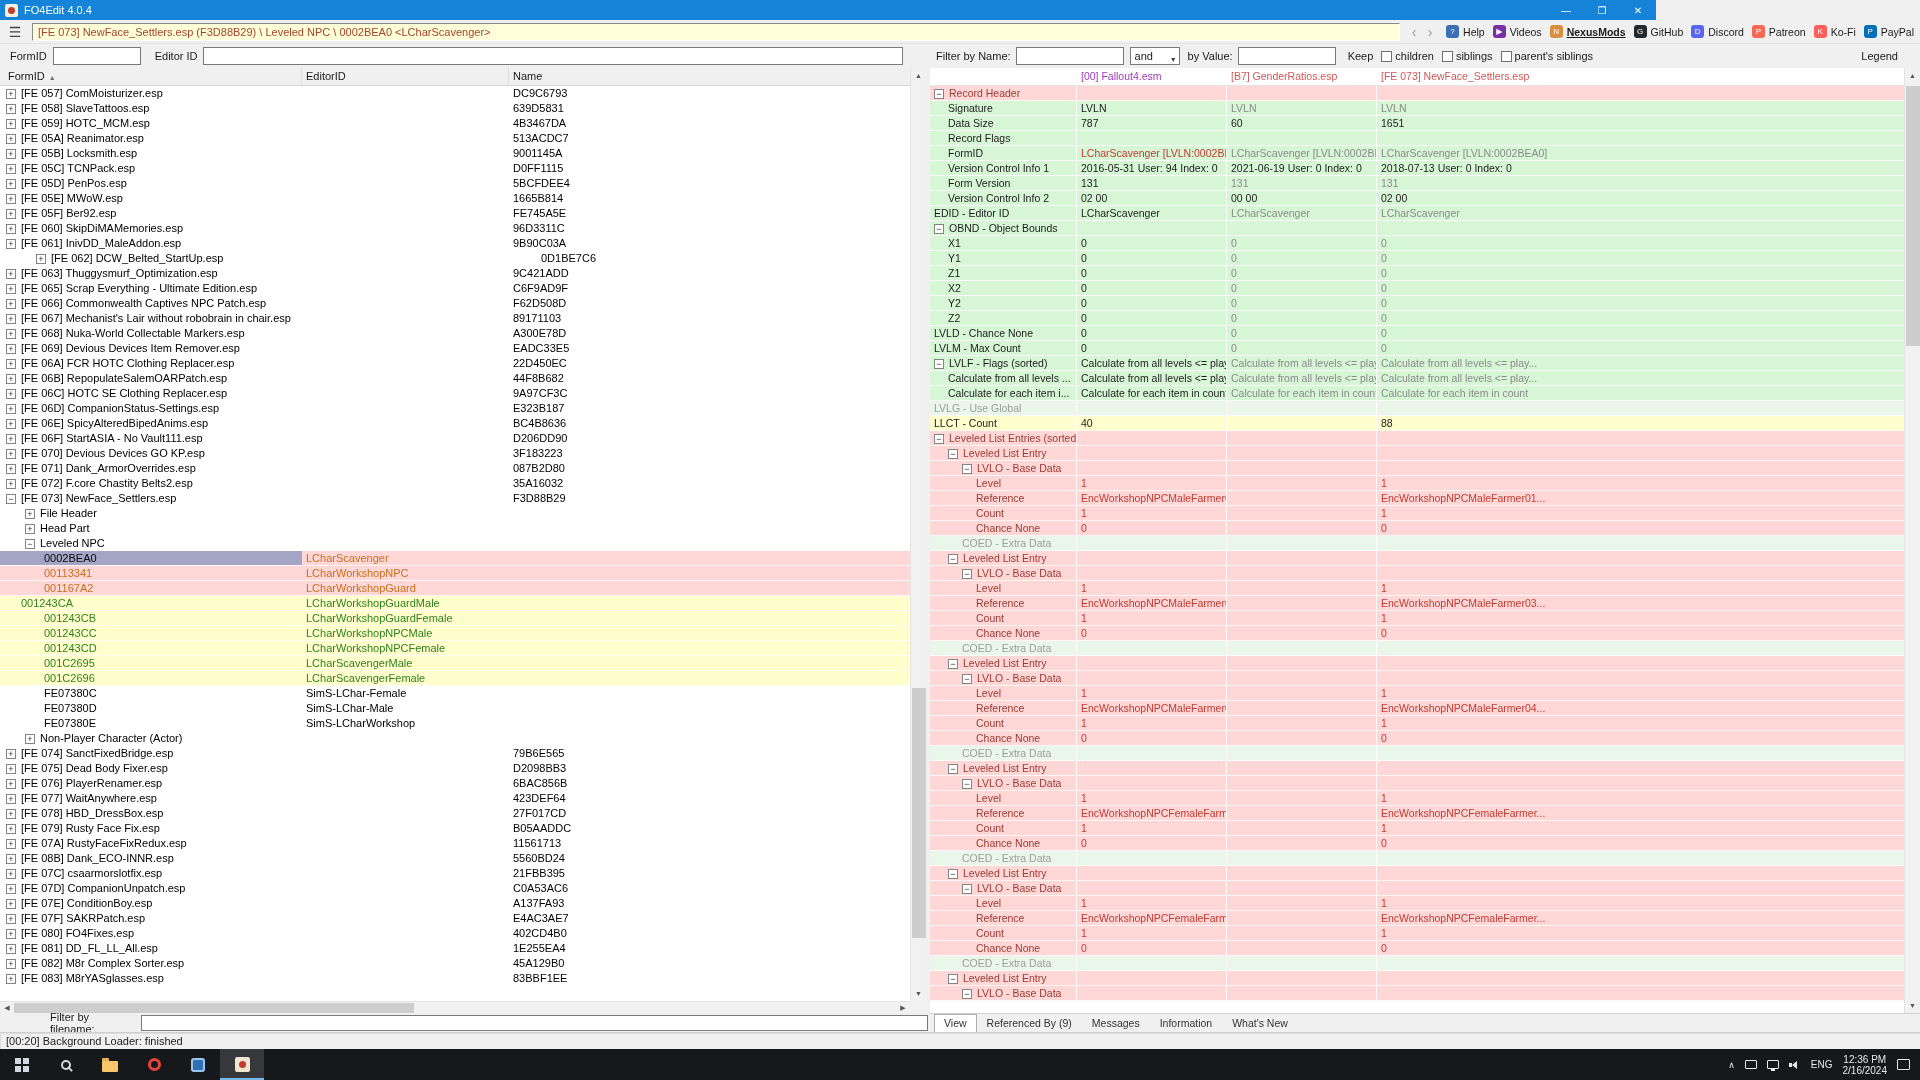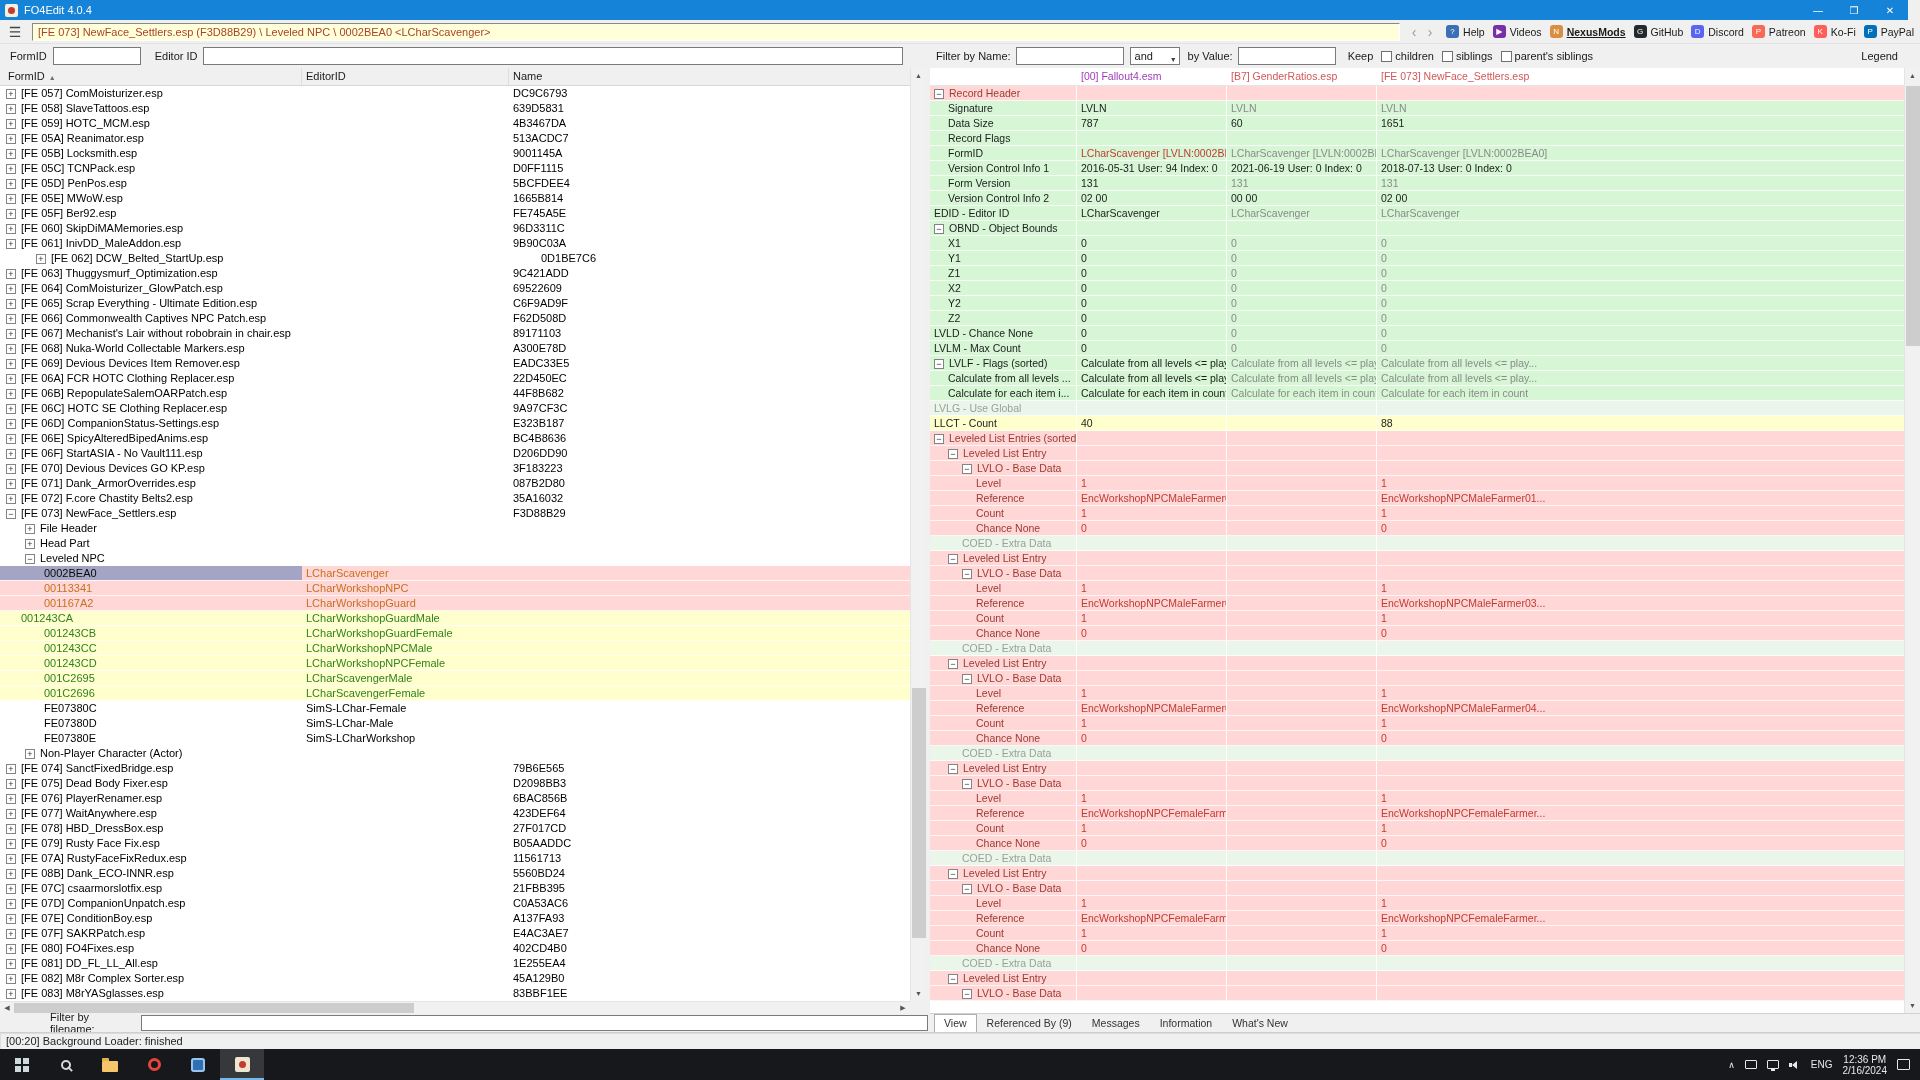--- a/index.html
+++ b/index.html
@@ -1,19 +1,19 @@
 <!DOCTYPE html>
 <html><head>
 <meta charset="utf-8">
 <title>FO4Edit 4.0.4</title>
 <style>
   *{margin:0;padding:0;box-sizing:border-box;}
   html,body{width:1920px;height:1080px;overflow:hidden;font-family:"Liberation Sans",sans-serif;background:#f0f0f0;}
   
-  #titlebar{position:absolute;left:0;top:0;width:1908px;height:20px;background:#1583d8;color:#fff;display:flex;align-items:center;font-size:11px;}
+  #titlebar{position:absolute;left:0;top:0;width:1656px;height:20px;background:#1583d8;color:#fff;display:flex;align-items:center;font-size:11px;}
   .title-icon{width:13px;height:13px;margin:0 6px 0 5px;background:#f5efe0;border-radius:2px;position:relative;}
   .title-icon::after{content:'';position:absolute;inset:3px;background:#c23b2e;border-radius:50%;}
   #title-buttons{margin-left:auto;display:flex;height:100%;}
   .tbtn{width:36px;height:100%;display:flex;align-items:center;justify-content:center;font-size:10px;color:#fff;}
   
   #toolbar{position:absolute;left:0;top:20px;width:1920px;height:24px;background:#f0f0f0;display:flex;align-items:center;padding:0 6px 0 4px;border-bottom:1px solid #e3e3e3;}
   #hamburger{width:22px;text-align:center;font-size:14px;color:#444;}
   #breadcrumb{flex:1;height:18px;margin:0 6px;background:#ffffd9;border:1px solid;border-color:#8a8a8a #fff #fff #8a8a8a;color:#a8432c;font-size:11px;line-height:16px;padding:0 5px;white-space:nowrap;overflow:hidden;}
   .navbtn{width:16px;text-align:center;color:#9a9a9a;font-size:14px;line-height:14px;}
   #toolbar-links{display:flex;align-items:center;gap:8px;margin-left:8px;font-size:10.5px;color:#1a1a1a;white-space:nowrap;}
@@ -275,25 +275,20 @@
         <span class="tc tc1" style="padding-left: 8px; margin-left: 28px;"><span class="exp">+</span><span>[FE 062] DCW_Belted_StartUp.esp</span></span>
         <span class="tc tc2"></span>
         <span class="tc tc3">0D1BE7C6</span>
       </div>
       <div class="trow s-n">
         <span class="tc tc1" style="padding-left: 6px;"><span class="exp">+</span><span>[FE 063] Thuggysmurf_Optimization.esp</span></span>
         <span class="tc tc2"></span>
         <span class="tc tc3">9C421ADD</span>
       </div>
       <div class="trow s-n">
-        <span class="tc tc1" style="padding-left: 6px;"><span class="exp">+</span><span>[FE 064] ComMoisturizer_GlowPatch.esp</span></span>
-        <span class="tc tc2"></span>
-        <span class="tc tc3">69522609</span>
-      </div>
-      <div class="trow s-n">
         <span class="tc tc1" style="padding-left: 6px;"><span class="exp">+</span><span>[FE 065] Scrap Everything - Ultimate Edition.esp</span></span>
         <span class="tc tc2"></span>
         <span class="tc tc3">C6F9AD9F</span>
       </div>
       <div class="trow s-n">
         <span class="tc tc1" style="padding-left: 6px;"><span class="exp">+</span><span>[FE 066] Commonwealth Captives NPC Patch.esp</span></span>
         <span class="tc tc2"></span>
         <span class="tc tc3">F62D508D</span>
       </div>
       <div class="trow s-n">

